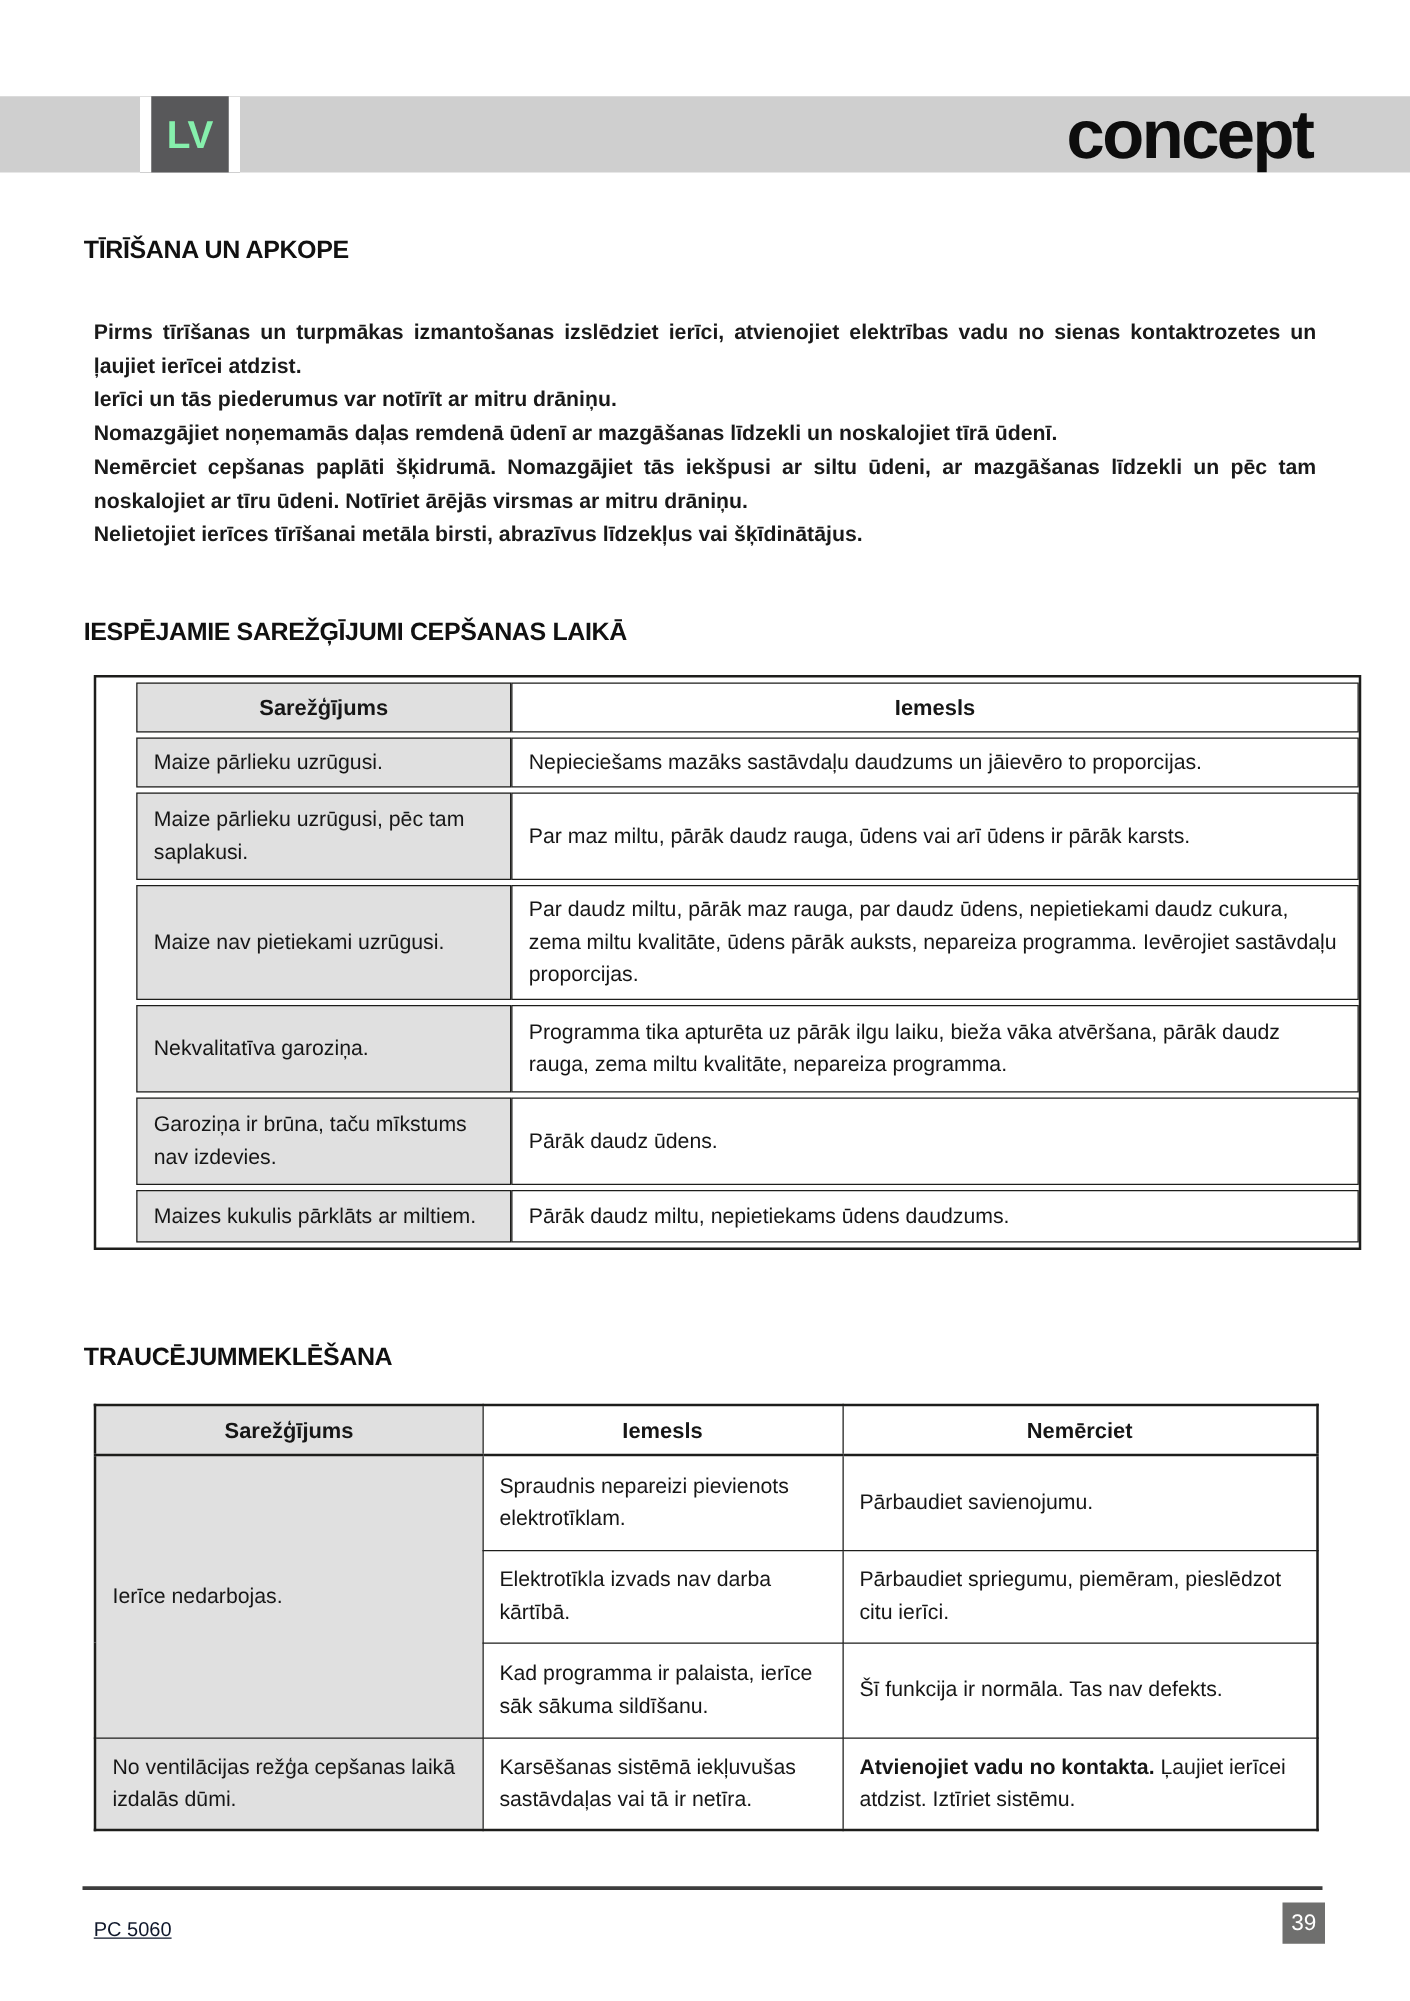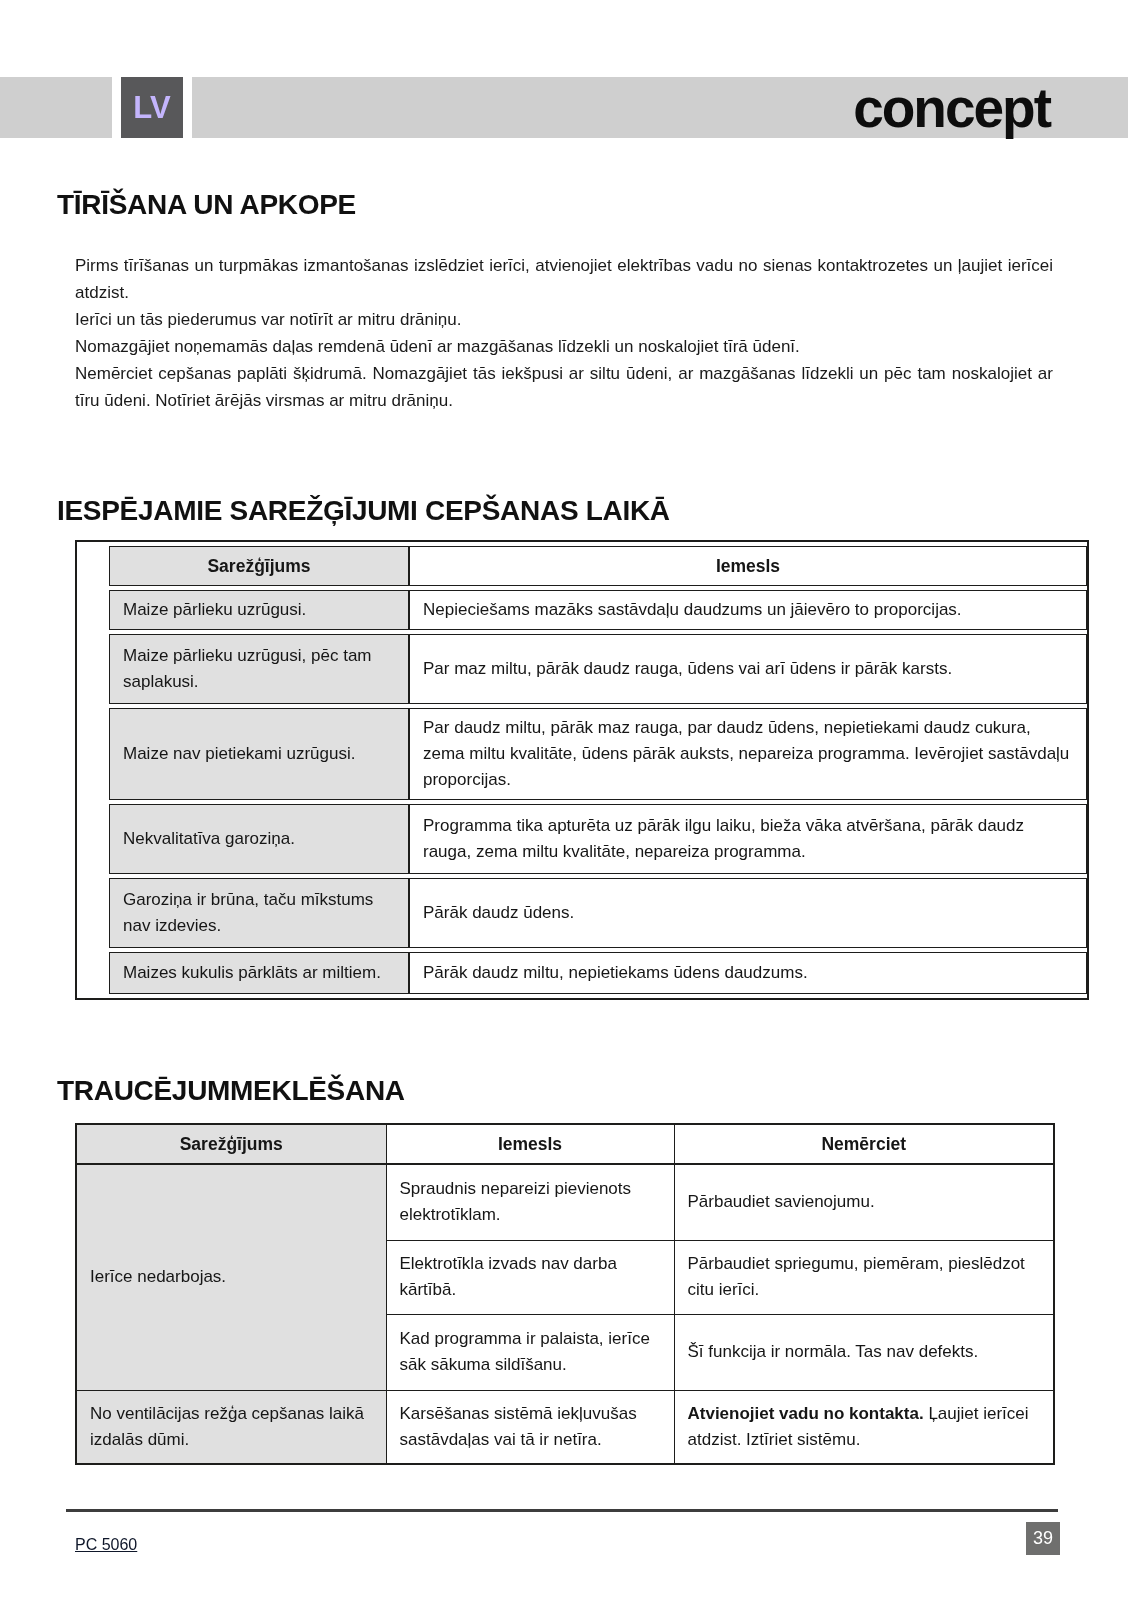--- a/index.html
+++ b/index.html
@@ -4,35 +4,35 @@
 <style>
   * { box-sizing: border-box; }
   html,body { margin:0; padding:0; background:#ffffff; }
   body { font-family:"Liberation Sans", sans-serif; color:#1a1a1a; }
   .page { position:relative; width:1128px; height:1601px; background:#ffffff; overflow:hidden; }
 
   
   .topbar { position:absolute; left:0; top:77px; width:1128px; height:61px; background:#cfcfcf; }
   .lang-badge { position:absolute; left:112px; top:0; width:80px; height:61px;
     background:#58585a; border-left:9px solid #ffffff; border-right:9px solid #ffffff;
-    color:#c4b5fd; font-weight:bold; font-size:31px; display:flex; align-items:center; justify-content:center; }
+    color:#86efac; font-weight:bold; font-size:31px; display:flex; align-items:center; justify-content:center; }
   .brand { position:absolute; right:78px; top:50%; transform:translateY(-50%);
     font-size:55px; font-weight:bold; letter-spacing:-2px; color:#0d0d0d; line-height:1; }
 
   
-  .title { position:absolute; left:57px; margin:0; font-size:28px; font-weight:bold;
+  .title { position:absolute; left:67px; margin:0; font-size:20px; font-weight:bold;
     letter-spacing:-0.3px; color:#111111; line-height:1.2; white-space:nowrap; }
   .t-cleaning { top:188px; }
   .t-baking   { top:494px; }
   .t-trouble  { top:1074px; }
 
   
   .intro { position:absolute; left:75px; top:252px; width:978px;
     font-size:17px; line-height:27px; text-align:justify; }
-  .intro p { margin:0; }
+  .intro p { margin:0;font-weight:bold; }
 
   
   .tbl { position:absolute; left:75px; width:978px; table-layout:fixed;
     border:2px solid #1d1d1b; background:#ffffff;padding-left:32px; }
   .tbl th, .tbl td { font-size:17px; line-height:26px; padding:6px 13px;
     vertical-align:middle; text-align:left; color:#161616; }
   .tbl th { font-weight:bold; text-align:center; font-size:17.5px; }
   .gray { background:#e0e0e0; }
 
   
@@ -70,20 +70,21 @@
     <div class="brand">concept</div>
   </header>
 
   <h1 class="title t-cleaning">TĪRĪŠANA UN APKOPE</h1>
 
   <div class="intro">
     <p>Pirms tīrīšanas un turpmākas izmantošanas izslēdziet ierīci, atvienojiet elektrības vadu no sienas kontaktrozetes un ļaujiet ierīcei atdzist.</p>
     <p>Ierīci un tās piederumus var notīrīt ar mitru drāniņu.</p>
     <p>Nomazgājiet noņemamās daļas remdenā ūdenī ar mazgāšanas līdzekli un noskalojiet tīrā ūdenī.</p>
     <p>Nemērciet cepšanas paplāti šķidrumā. Nomazgājiet tās iekšpusi ar siltu ūdeni, ar mazgāšanas līdzekli un pēc tam noskalojiet ar tīru ūdeni. Notīriet ārējās virsmas ar mitru drāniņu.</p>
+    <p>Nelietojiet ierīces tīrīšanai metāla birsti, abrazīvus līdzekļus vai šķīdinātājus.</p>
   </div>
 
   <h1 class="title t-baking">IESPĒJAMIE SAREŽĢĪJUMI CEPŠANAS LAIKĀ</h1>
 
   <table class="tbl t1">
     <colgroup>
         <col class="c1">
         <col class="c2">
       </colgroup>
     <thead>

